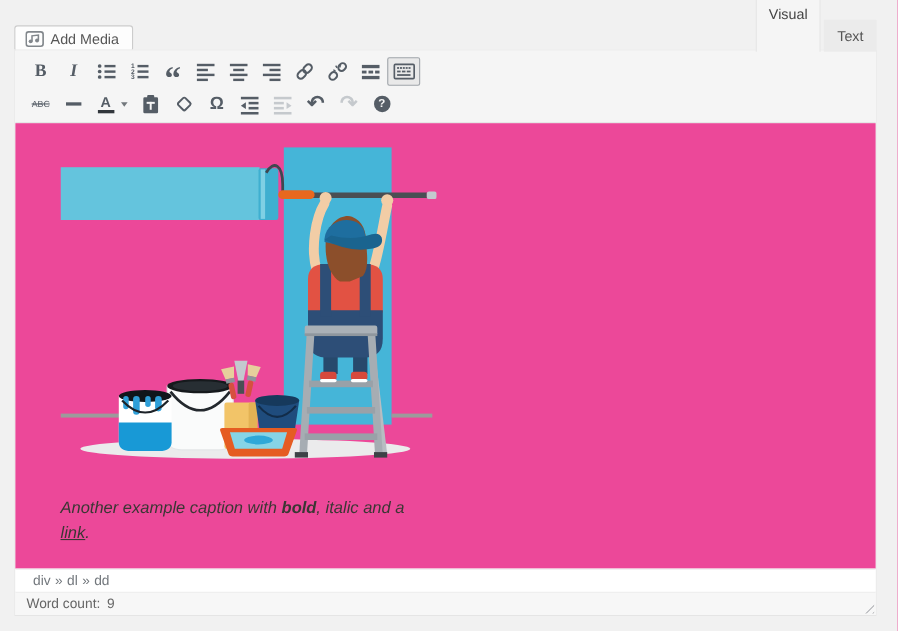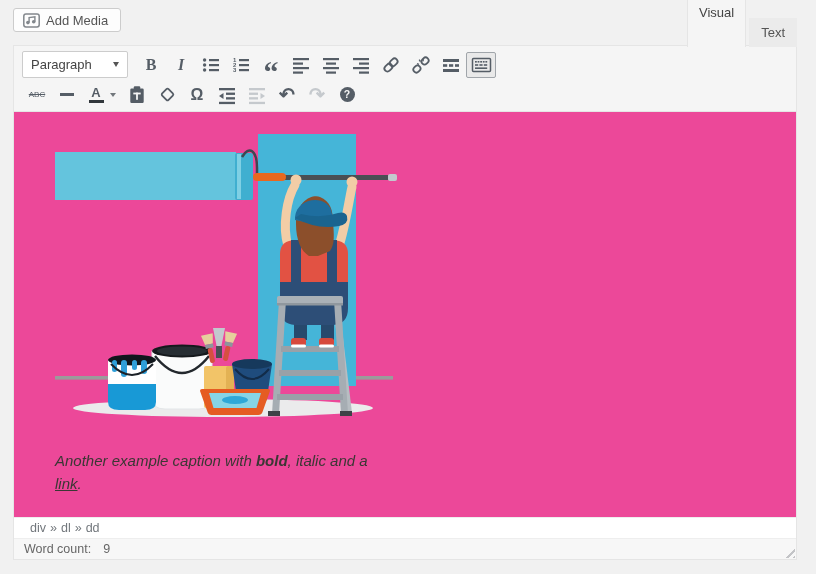--- a/index.html
+++ b/index.html
@@ -10,21 +10,21 @@
     --pole-gray:#4a4f54; --grip-orange:#e8681f; --shirt-red:#e25243;
     --overalls-blue:#2d4e77; --pants-blue:#27496c; --cap-blue:#1e6e9f;
     --skin:#f2cda6; --hair:#8c4f2b; --ladder-gray:#a6adb3; --tray-orange:#e55c22;
     --bucket-navy:#1f4c7d; --can-blue:#1899d6; --line-gray:#9b9b9b; --shadow-gray:#ebebec;
   }
   *{margin:0;padding:0;box-sizing:border-box;}
   html,body{width:816px;height:574px;overflow:hidden;}
   body{background:var(--page-bg);font-family:"Liberation Sans",sans-serif;position:relative;}
 
   .top-row{position:absolute;left:13px;top:7px;width:784px;height:39px;}
-  .add-media-btn{position:absolute;left:0;top:1px;height:24px;display:inline-flex;align-items:center;
+  .add-media-btn{position:absolute;left:0;top:16px;height:24px;display:inline-flex;align-items:center;
     gap:6px;padding:0 12px 0 9px;background:#fdfdfd;border:1px solid #ccc;border-radius:3px;
     color:var(--button-text);font-size:13px;cursor:pointer;}
   .editor-tabs{position:absolute;right:0;bottom:-1px;display:flex;z-index:6;}
   .tab{font-size:13px;padding:6px 11px 7px;cursor:pointer;}
   .tab.active{background:var(--toolbar-bg);border:1px solid var(--border);border-bottom:none;color:#444;}
   .tab.inactive{background:var(--tab-inactive-bg);color:#555;margin-left:3px;border:1px solid transparent;border-bottom:none;margin-top:20px;}
 
   .editor-shell{position:absolute;left:13px;top:45px;width:784px;border:1px solid var(--border);background:#fff;}
   .toolbar{background:var(--toolbar-bg);border-bottom:1px solid var(--border);padding:3px 6px 2px 8px;}
   .tb-row{display:flex;align-items:center;height:31px;}
@@ -57,21 +57,21 @@
   .content-area{height:405px;background:#ec4899;padding:20px 0 0 41px;cursor:text;overflow:hidden;}
   .caption{margin-top:23px;width:322px;font-size:15px;font-style:italic;color:var(--caption-text);line-height:23px;}
   .caption b{font-weight:bold;}
   .caption a{color:var(--caption-text);text-decoration:underline;cursor:pointer;}
 
   .statusbar-path{height:21px;background:#fff;border-top:1px solid #eee;display:flex;align-items:center;
     padding:0 16px;font-size:12.5px;color:var(--status-text);gap:4px;}
   .statusbar-path .seg{cursor:pointer;}
   .footer-row{height:21px;background:#f7f7f7;border-top:1px solid #eee;display:flex;align-items:center;
     justify-content:space-between;padding:0 16px 0 10px;font-size:12.5px;color:var(--footer-text);position:relative;}
-  .wc-label{margin-right:12px;}
+  .wc-label{margin-right:6px;}
   .resize-handle{position:absolute;right:1px;bottom:1px;width:13px;height:13px;cursor:nwse-resize;
     background:repeating-linear-gradient(135deg,transparent 0 3px,#c3c4c7 3px 4.5px);
     clip-path:polygon(100% 0,100% 100%,0 100%);}
 </style>
 </head>
 <body>
 
 <div class="top-row">
   <button class="add-media-btn">
     <svg width="17" height="15" viewBox="0 0 17 15">
@@ -84,24 +84,20 @@
   </button>
   <div class="editor-tabs">
     <div class="tab active">Visual</div>
     <div class="tab inactive">Text</div>
   </div>
 </div>
 
 <div class="editor-shell">
   <div class="toolbar">
     <div class="tb-row">
-      <div class="para-select">
-        <span>Paragraph</span>
-        <span class="caret"></span>
-      </div>
       <button class="tb-btn">
         <span class="glyph-b">B</span>
       </button>
       <button class="tb-btn">
         <span class="glyph-i">I</span>
       </button>
       <button class="tb-btn">
         <svg width="20" height="20" viewBox="0 0 20 20" fill="currentColor">
           <circle cx="3.6" cy="5" r="1.7"></circle>
             <rect x="8" y="4" width="10" height="2.2"></rect>

